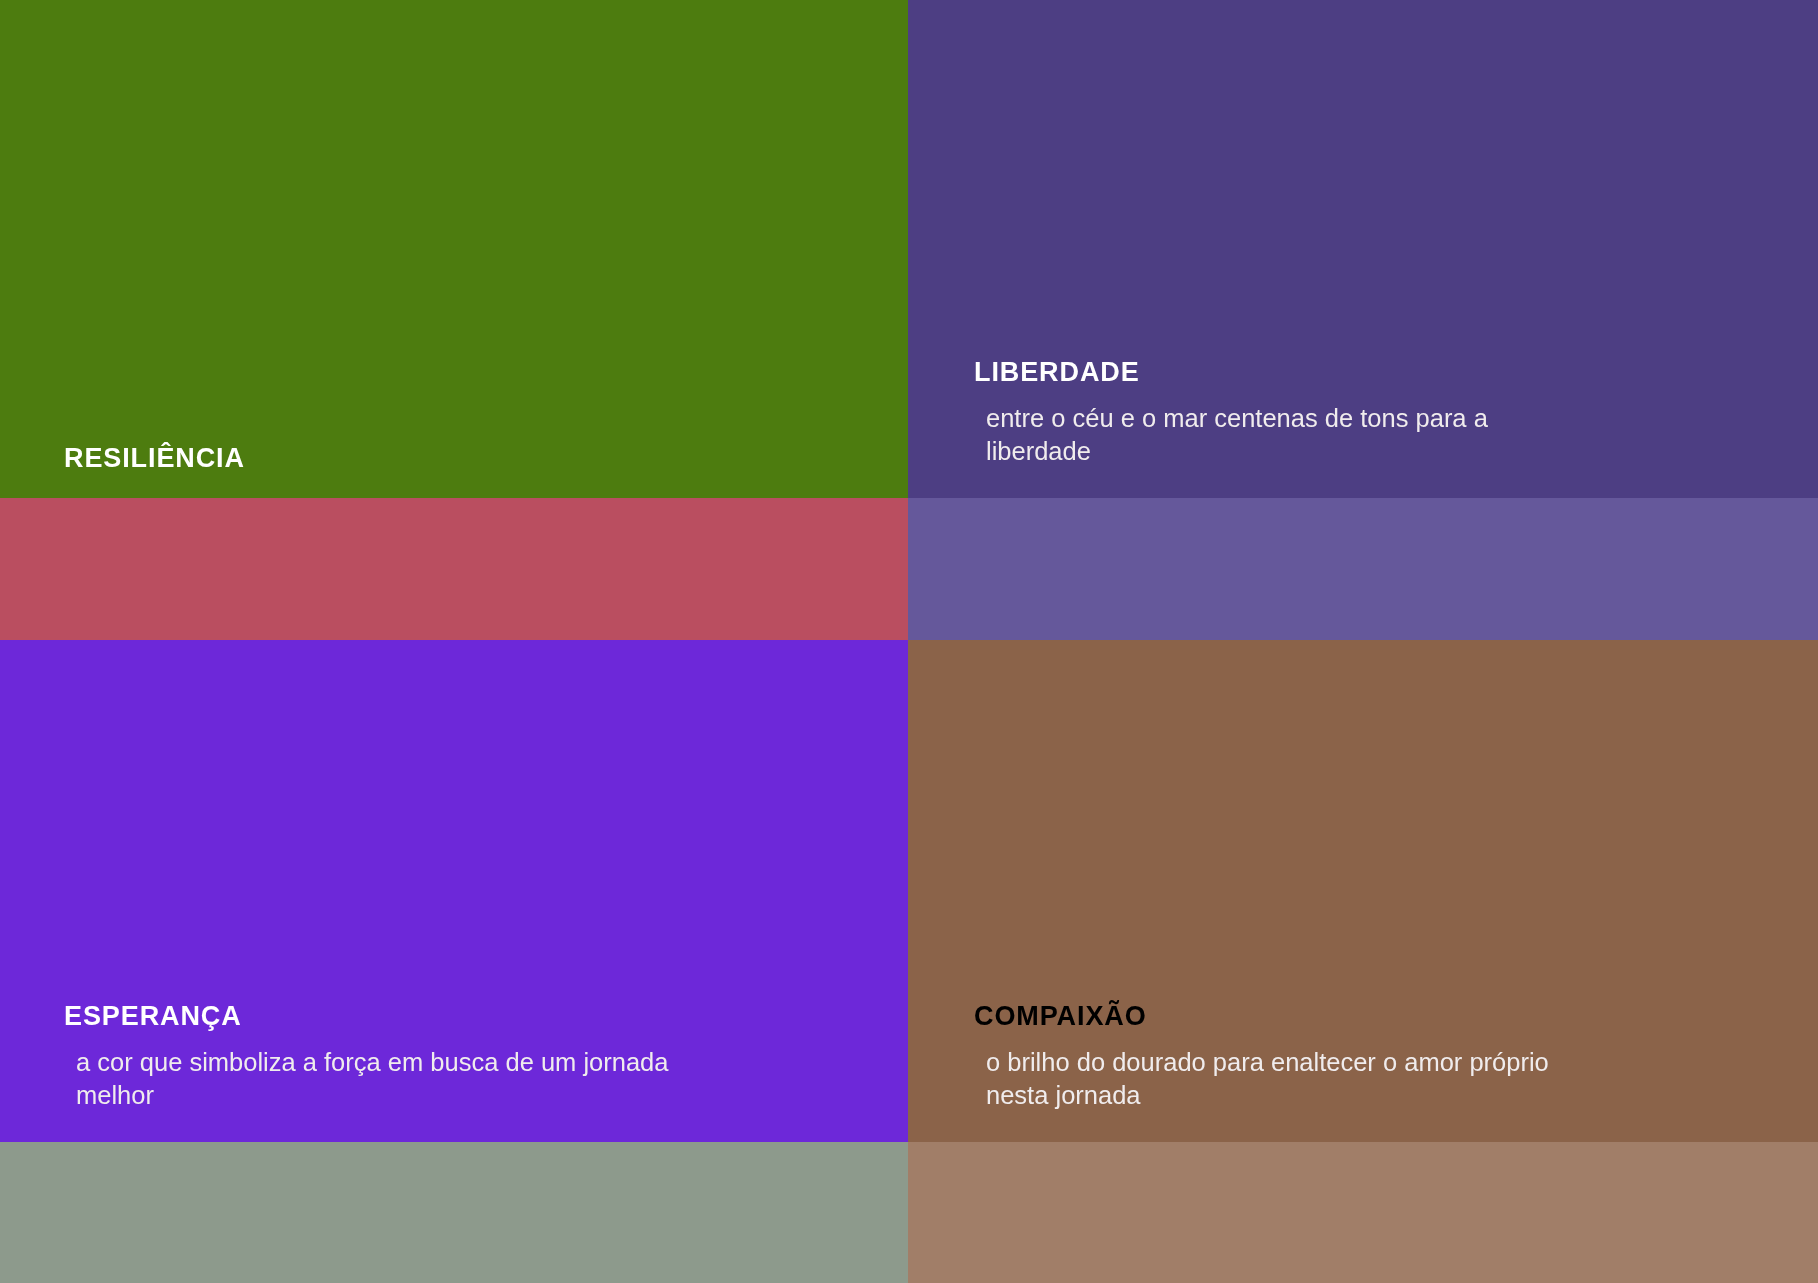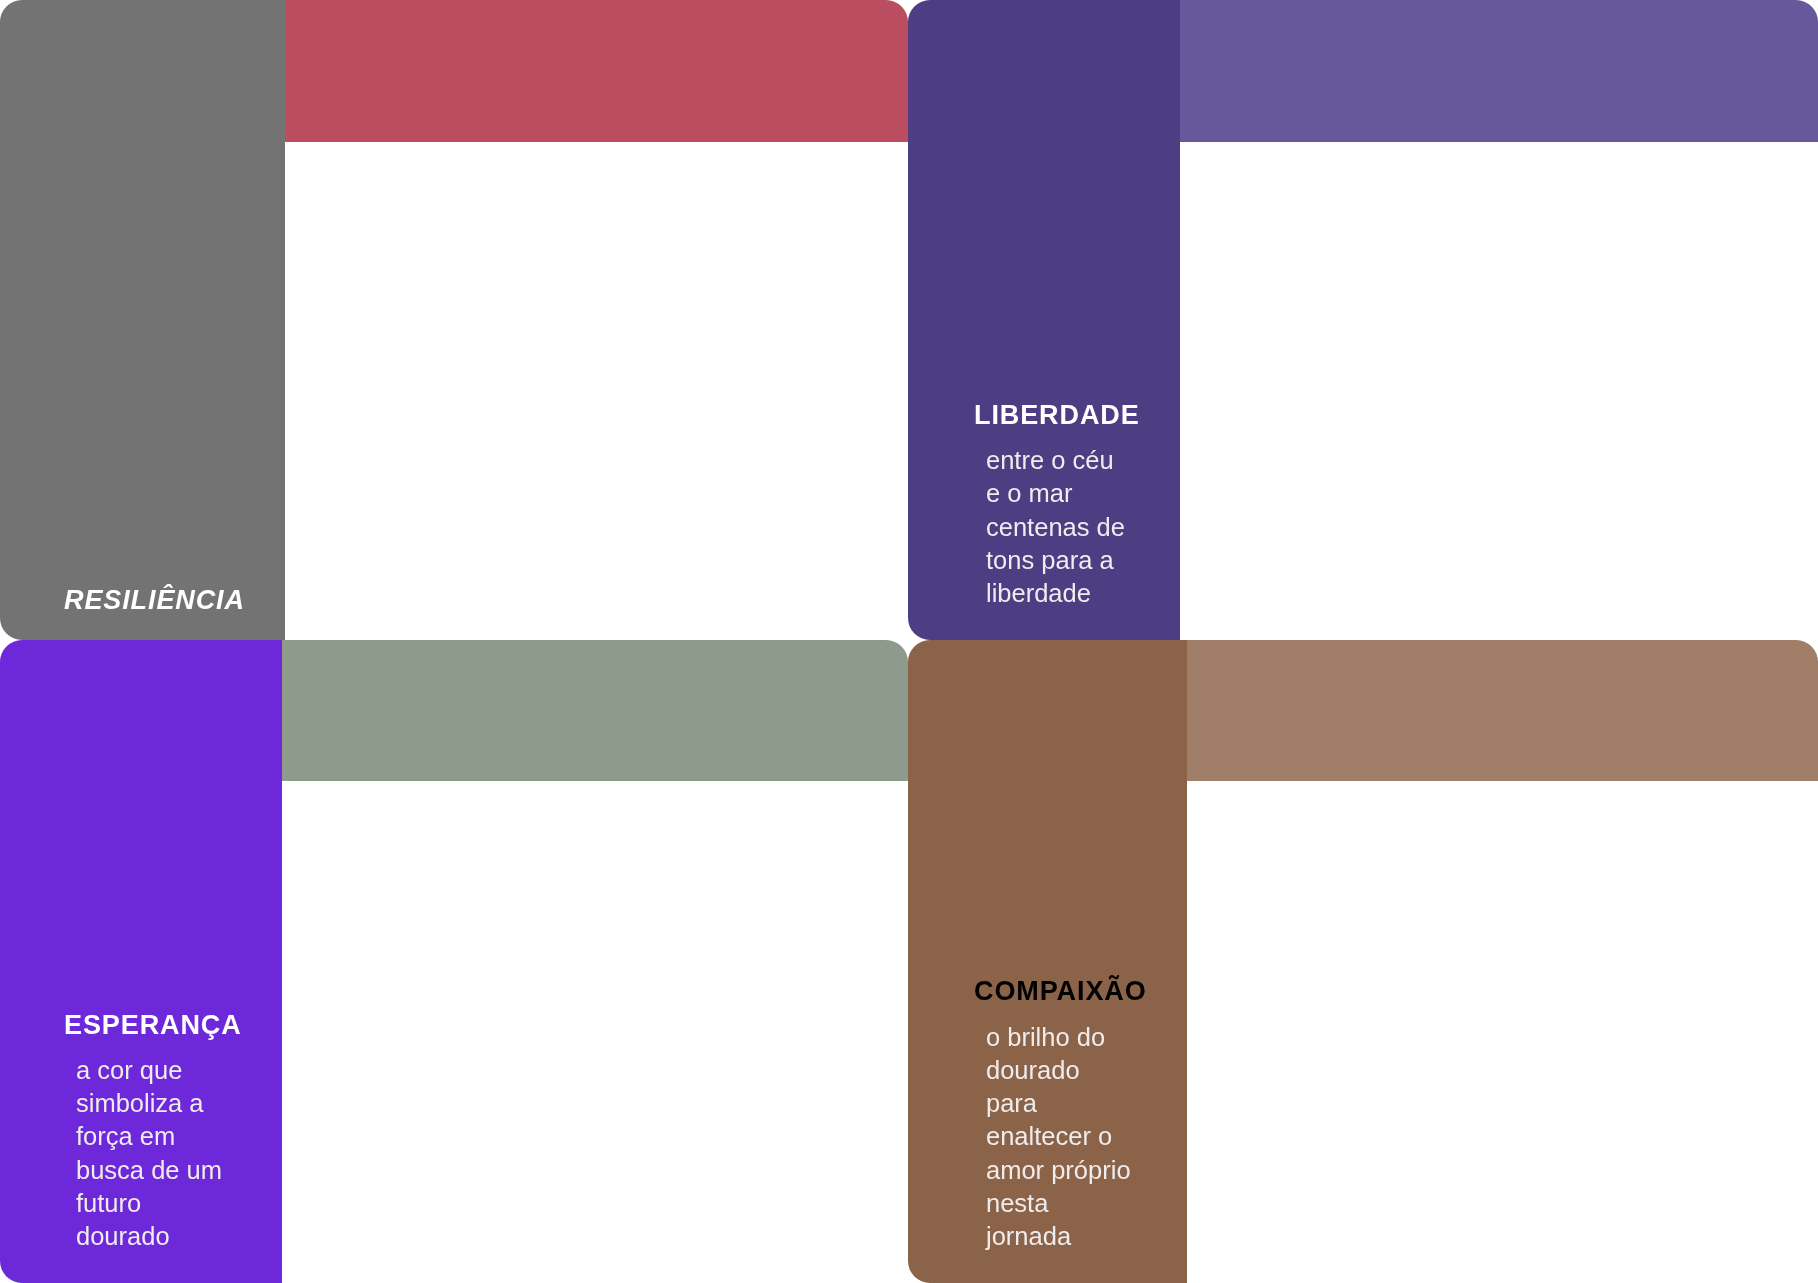--- a/index.html
+++ b/index.html
@@ -21,21 +21,21 @@
     display: grid;
     grid-template-columns: 908px 910px;
     grid-template-rows: 640px 643px;
   }
 
   
   .swatch {
     position: relative;
     overflow: hidden;
     display: flex;
-    border-radius: 22px;
+    flex-direction: column;
   }
 
   
   .swatch-main {
     position: relative;
     flex: 1 1 auto;
     display: flex;
     flex-direction: column;
     justify-content: flex-end;
   }
@@ -83,21 +83,21 @@
   .cell-esperanca   .caption-desc { max-width: 620px; }
   .cell-compaixao   .caption      { padding-left: 66px; }
   .cell-compaixao   .caption-desc { max-width: 600px; }
 </style>
 </head>
 <body>
 
 <div class="palette">
 
   <div class="swatch cell-top cell-resiliencia">
-    <div class="swatch-main" style="background-color: #737373; font-style: italic;">
+    <div class="swatch-main" style="background-color: #4d7c0f;">
       <div class="caption">
         <p class="caption-title" style="color: rgb(255, 255, 255);">RESILIÊNCIA</p>
       </div>
     </div>
     <div class="swatch-tint" style="height: 142px; background-color: rgb(186, 78, 96);"></div>
   </div>
 
   <div class="swatch cell-top cell-liberdade">
     <div class="swatch-main" style="background-color: rgb(77, 62, 131);">
       <div class="caption">
@@ -105,21 +105,21 @@
         <p class="caption-desc">entre o céu e o mar centenas de tons para a liberdade</p>
       </div>
     </div>
     <div class="swatch-tint" style="height: 142px; background-color: rgb(101, 88, 155);"></div>
   </div>
 
   <div class="swatch cell-bottom cell-esperanca">
     <div class="swatch-main" style="background-color: #6d28d9;">
       <div class="caption">
         <p class="caption-title" style="color: rgb(255, 255, 255);">ESPERANÇA</p>
-        <p class="caption-desc">a cor que simboliza a força em busca de um futuro dourado</p>
+        <p class="caption-desc">a cor que simboliza a força em busca de um jornada melhor</p>
       </div>
     </div>
     <div class="swatch-tint" style="height: 141px; background-color: rgb(141, 154, 140);"></div>
   </div>
 
   <div class="swatch cell-bottom cell-compaixao">
     <div class="swatch-main" style="background-color: rgb(139, 99, 73);">
       <div class="caption">
         <p class="caption-title" style="color: #000000;">COMPAIXÃO</p>
         <p class="caption-desc">o brilho do dourado para enaltecer o amor próprio nesta jornada</p>

